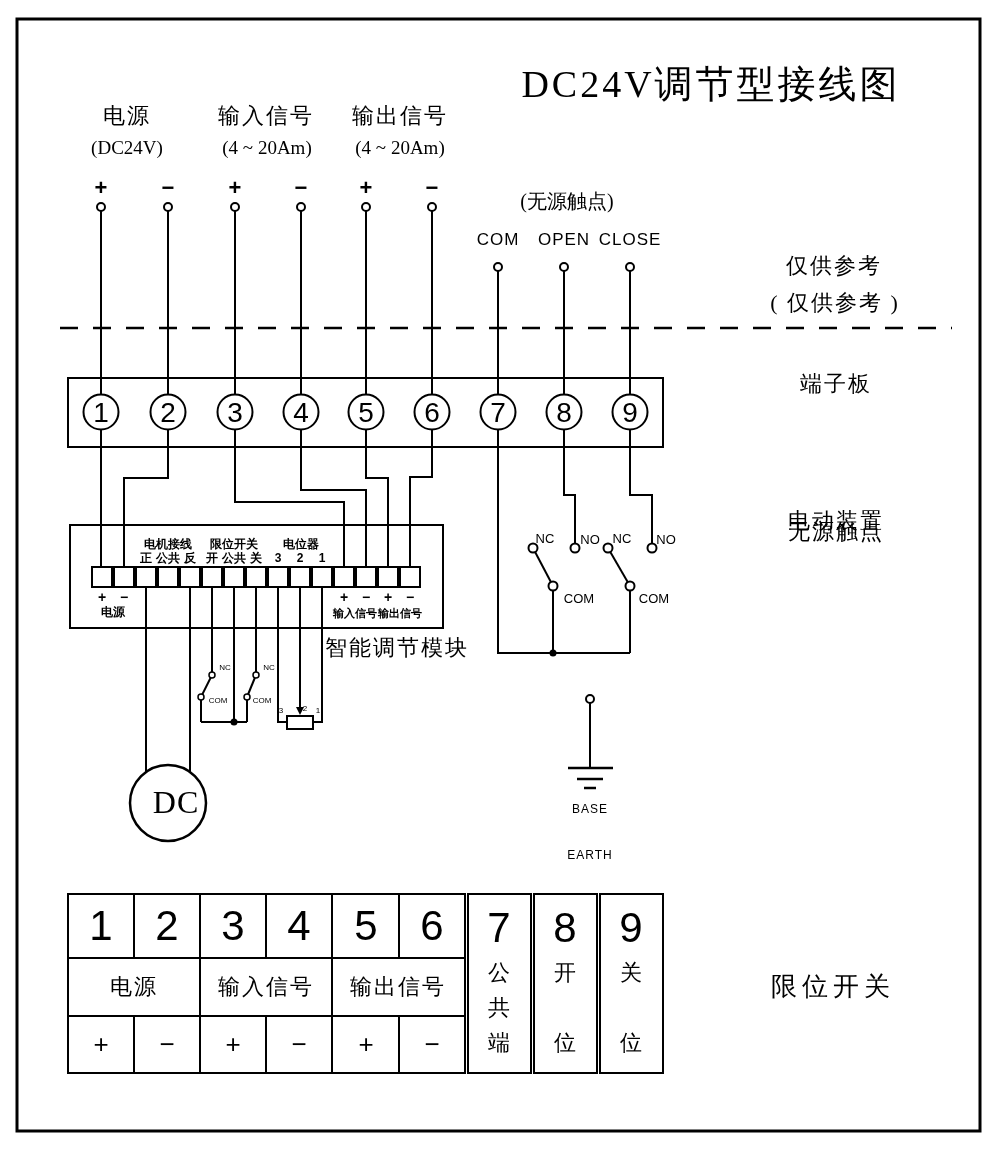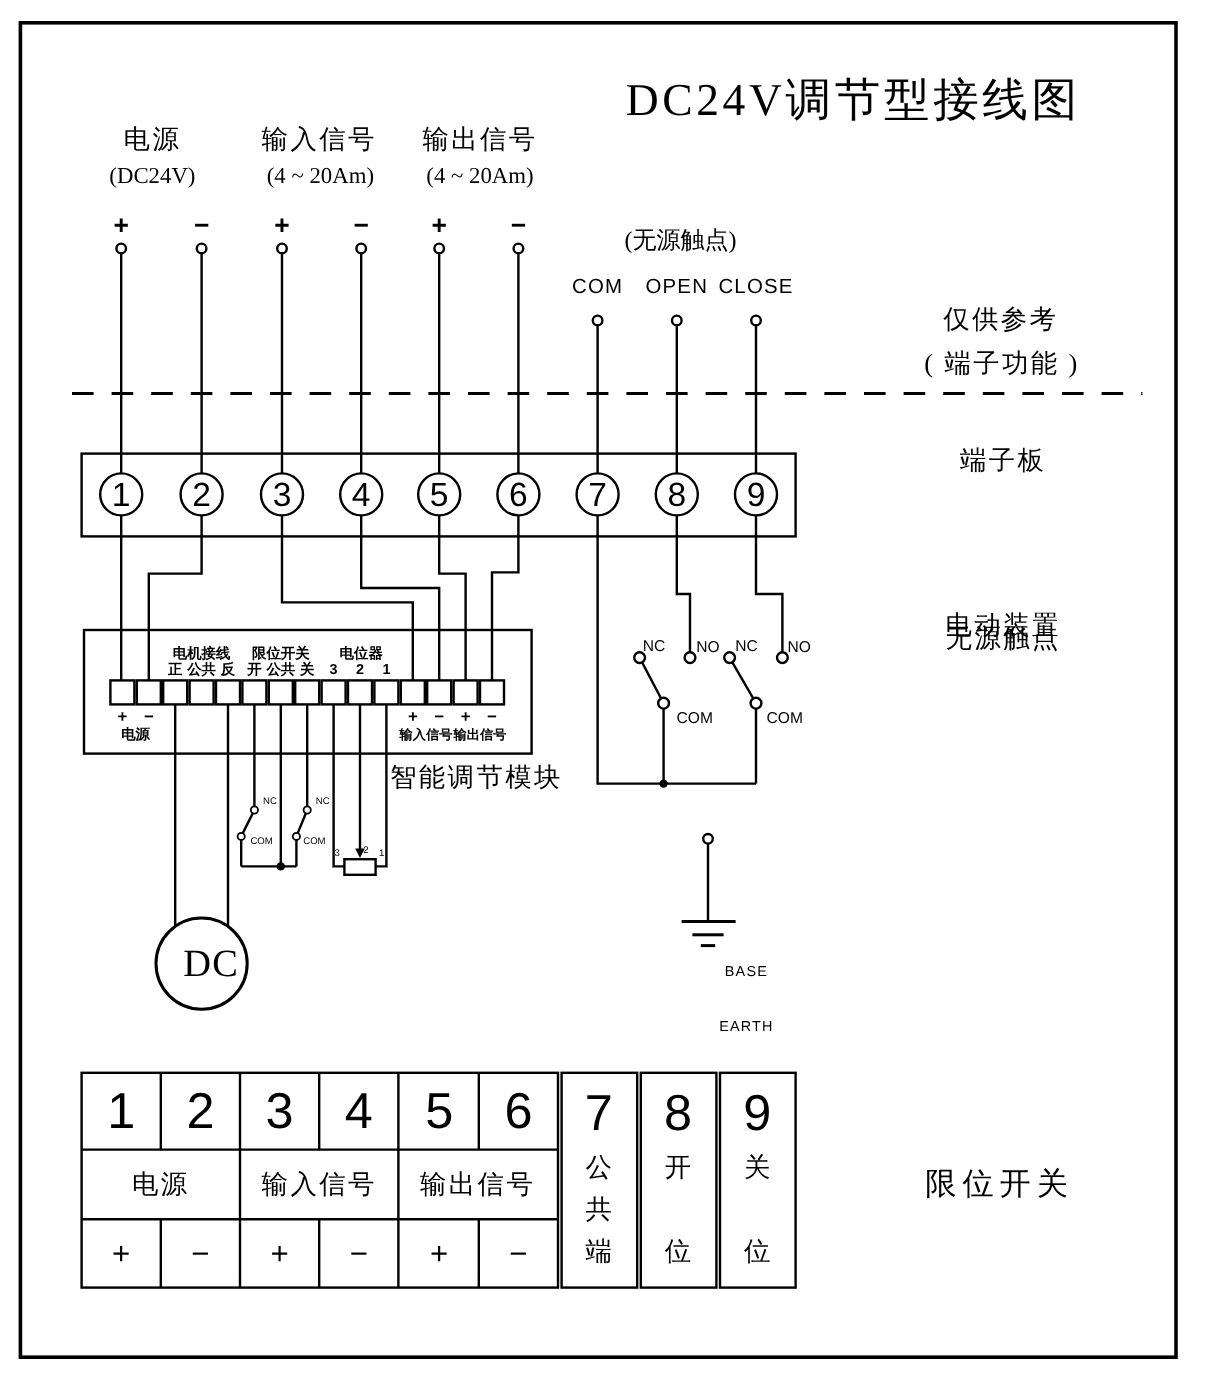--- a/index.html
+++ b/index.html
@@ -12,21 +12,21 @@
   .f22{font-size:22px;letter-spacing:2px;}
   .f19{font-size:19px;}
   .f18{font-size:20px;}
   .pol{font-size:22px;font-weight:600;}
   .coc{font-size:17px;letter-spacing:1px;}
   .bdig{font-size:28px;}
   .m12{font-size:12px;font-weight:600;}
   .mpm{font-size:14px;font-weight:700;}
   .tiny{font-size:8px;}
   .rly{font-size:13px;}
-  .gnd{font-size:12px;letter-spacing:1px;margin-left:32px;}
+  .gnd{font-size:12px;letter-spacing:1px;}
   .dc{font-size:32px;letter-spacing:1px;}
   .tdig{font-size:42px;}
   .tpol{font-size:26px;}
   .f26{font-size:26px;letter-spacing:5px;}
   .vcol{position:absolute;display:flex;flex-direction:column;justify-content:space-between;
         align-items:center;transform:translateX(-50%);height:92px;}
   .vcol span{font-family:"Liberation Serif",serif;font-size:22px;line-height:1;}
 </style>
 </head>
 <body>
@@ -185,21 +185,21 @@
   <div class="t pol" style="left:301px;top:188px;">−</div>
   <div class="t pol" style="left:366px;top:188px;">+</div>
   <div class="t pol" style="left:432px;top:188px;">−</div>
 
   <div class="t serif f18" style="left:567px;top:201px;">(无源触点)</div>
   <div class="t coc" style="left:498px;top:239px;">COM</div>
   <div class="t coc" style="left:564px;top:239px;">OPEN</div>
   <div class="t coc" style="left:630px;top:239px;">CLOSE</div>
 
   <div class="t serif f22" style="left:834px;top:266px;">仅供参考</div>
-  <div class="t serif f22" style="left:835px;top:303px;">( 端子功能 )</div>
+  <div class="t serif f22" style="left:835px;top:303px;">( 仅供参考 )</div>
   <div class="t serif f22" style="left:836px;top:384px;">端子板</div>
   <div class="t serif f22" style="left:836px;top:497px;margin-top:24px;">电动装置</div>
   <div class="t serif f22" style="left:836px;top:532px;">无源触点</div>
 
   <div class="t bdig" style="left:101px;top:413px;">1</div>
   <div class="t bdig" style="left:168px;top:413px;">2</div>
   <div class="t bdig" style="left:235px;top:413px;">3</div>
   <div class="t bdig" style="left:301px;top:413px;">4</div>
   <div class="t bdig" style="left:366px;top:413px;">5</div>
   <div class="t bdig" style="left:432px;top:413px;">6</div>

